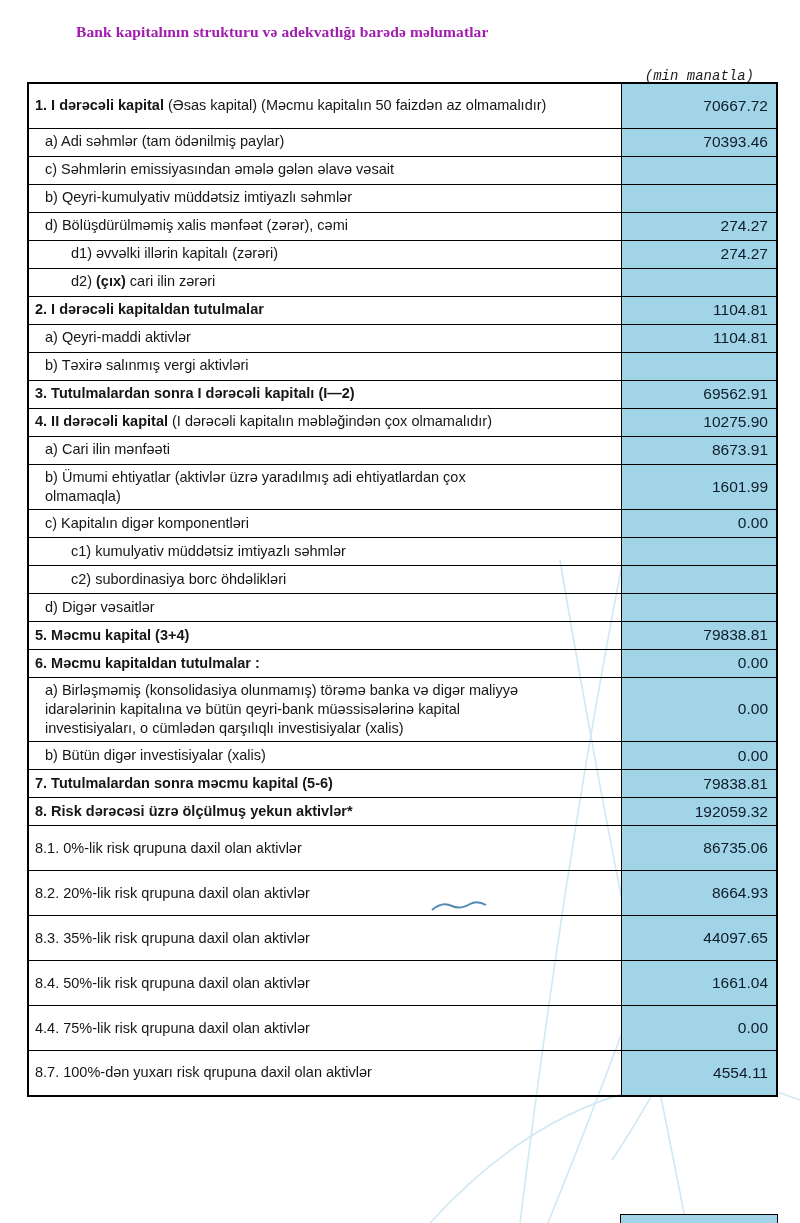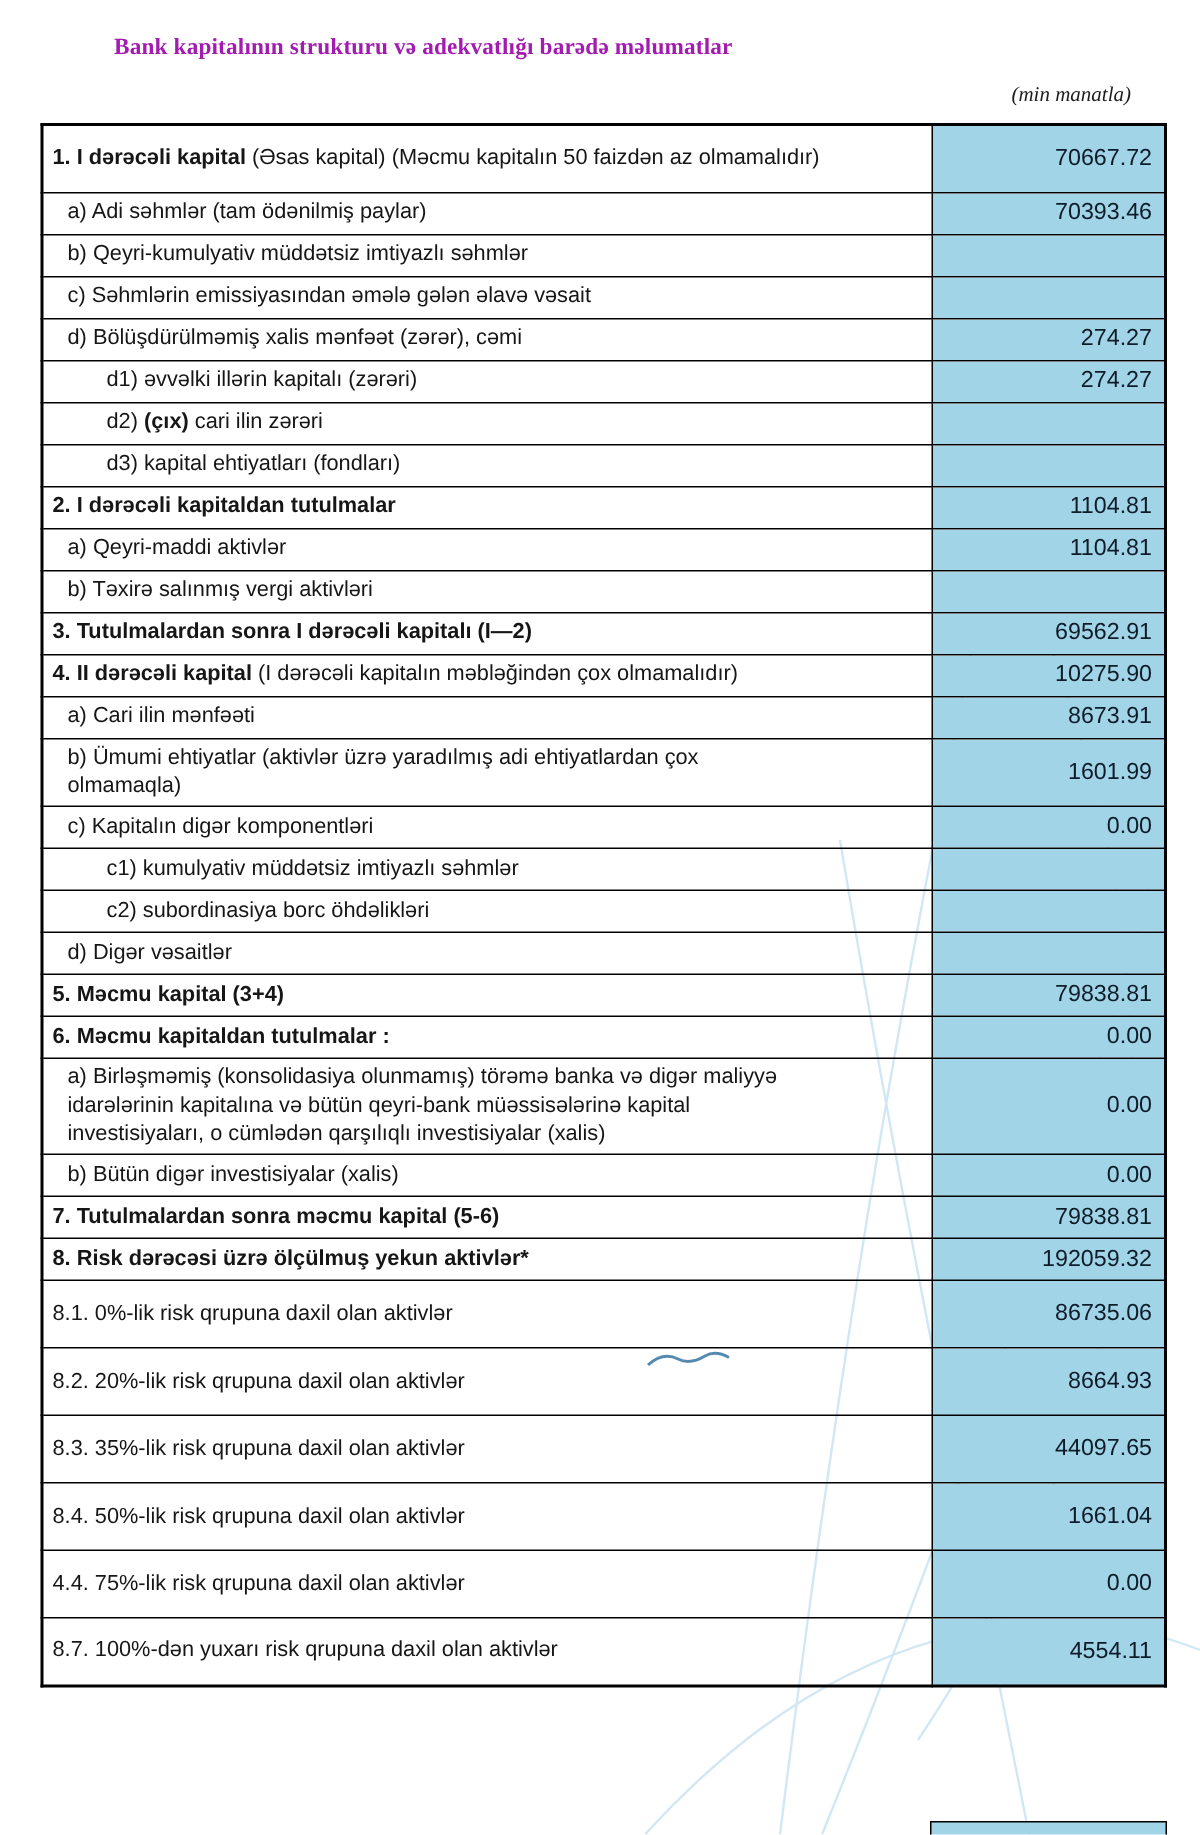--- a/index.html
+++ b/index.html
@@ -18,23 +18,23 @@
     left: 76px;
     top: 23px;
     font-family: "Liberation Serif", "DejaVu Serif", serif;
     font-size: 15.5px;
     font-weight: 700;
     color: #a21caf;
     letter-spacing: 0.1px;
   }
   .unit-note {
     position: absolute;
-    top: 56px;
+    top: 68px;
     right: 46px;
-    font-family: Liberation Serif, serif;
+    font-family: Liberation Mono, monospace;
     font-style: italic;
     font-size: 14px;
     color: #1d1d1d;
   }
   .watermark {
     position: absolute;
     left: 0; top: 0;
     z-index: 0;
     pointer-events: none;
   }
@@ -116,41 +116,37 @@
   <tbody>
       <tr class="indent-0 tall nowrap">
         <td class="cell-label"><span class="b">1. I dərəcəli kapital </span><span>(Əsas kapital) (Məcmu kapitalın 50 faizdən az olmamalıdır)</span></td>
         <td class="cell-value">70667.72</td>
       </tr>
       <tr class="indent-1">
         <td class="cell-label"><span>a) Adi səhmlər (tam ödənilmiş paylar)</span></td>
         <td class="cell-value">70393.46</td>
       </tr>
       <tr class="indent-1">
+        <td class="cell-label"><span>c) Səhmlərin emissiyasından əmələ gələn əlavə vəsait</span></td>
+        <td class="cell-value"></td>
+      </tr>
+      <tr class="indent-1">
         <td class="cell-label"><span>b) Qeyri-kumulyativ müddətsiz imtiyazlı səhmlər</span></td>
-        <td class="cell-value"></td>
-      </tr>
-      <tr class="indent-1">
-        <td class="cell-label"><span>c) Səhmlərin emissiyasından əmələ gələn əlavə vəsait</span></td>
         <td class="cell-value"></td>
       </tr>
       <tr class="indent-1">
         <td class="cell-label"><span>d) Bölüşdürülməmiş xalis mənfəət (zərər), cəmi</span></td>
         <td class="cell-value">274.27</td>
       </tr>
       <tr class="indent-2">
         <td class="cell-label"><span>d1) əvvəlki illərin kapitalı (zərəri)</span></td>
         <td class="cell-value">274.27</td>
       </tr>
       <tr class="indent-2">
         <td class="cell-label"><span>d2) </span><span class="b">(çıx)</span><span> cari ilin zərəri</span></td>
-        <td class="cell-value"></td>
-      </tr>
-      <tr class="indent-2">
-        <td class="cell-label"><span>d3) kapital ehtiyatları (fondları)</span></td>
         <td class="cell-value"></td>
       </tr>
       <tr class="indent-0">
         <td class="cell-label"><span class="b">2. I dərəcəli kapitaldan  tutulmalar</span></td>
         <td class="cell-value">1104.81</td>
       </tr>
       <tr class="indent-1">
         <td class="cell-label"><span>a) Qeyri-maddi aktivlər</span></td>
         <td class="cell-value">1104.81</td>
       </tr>

